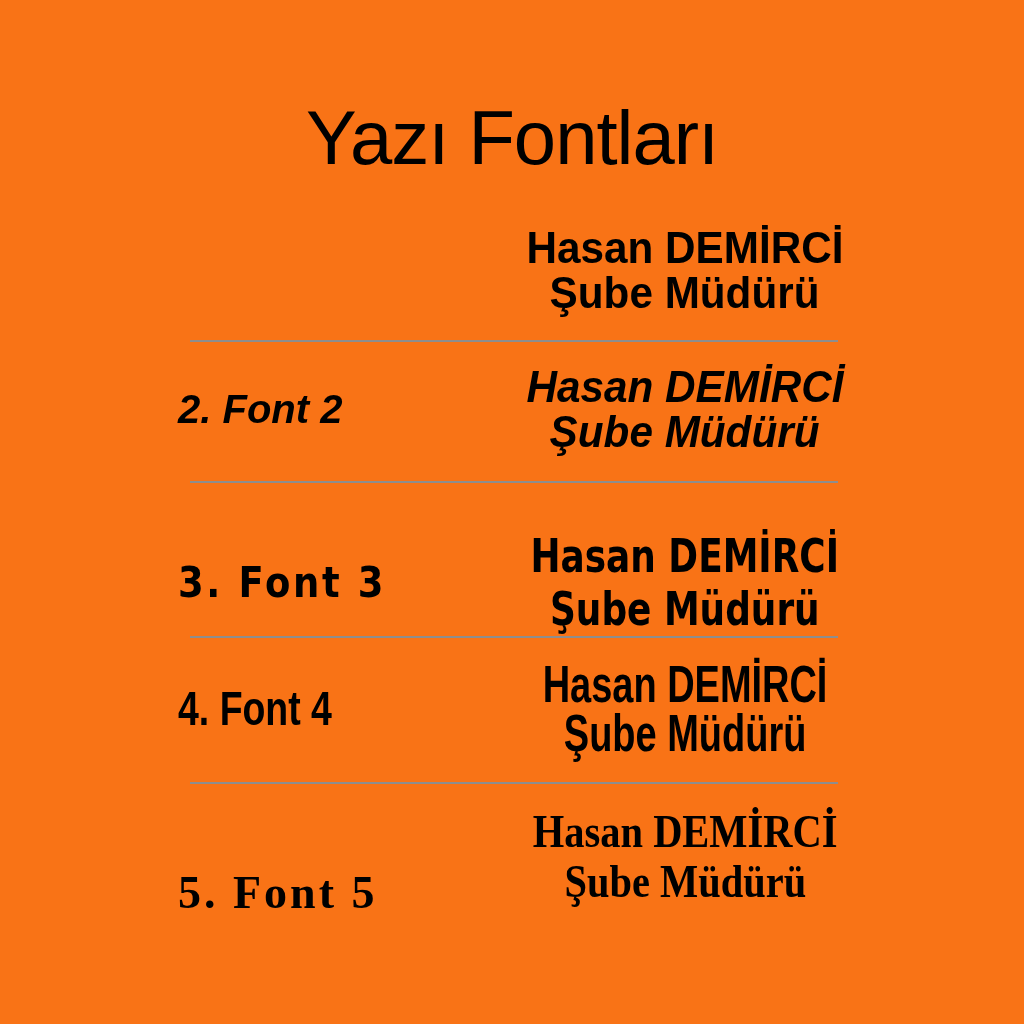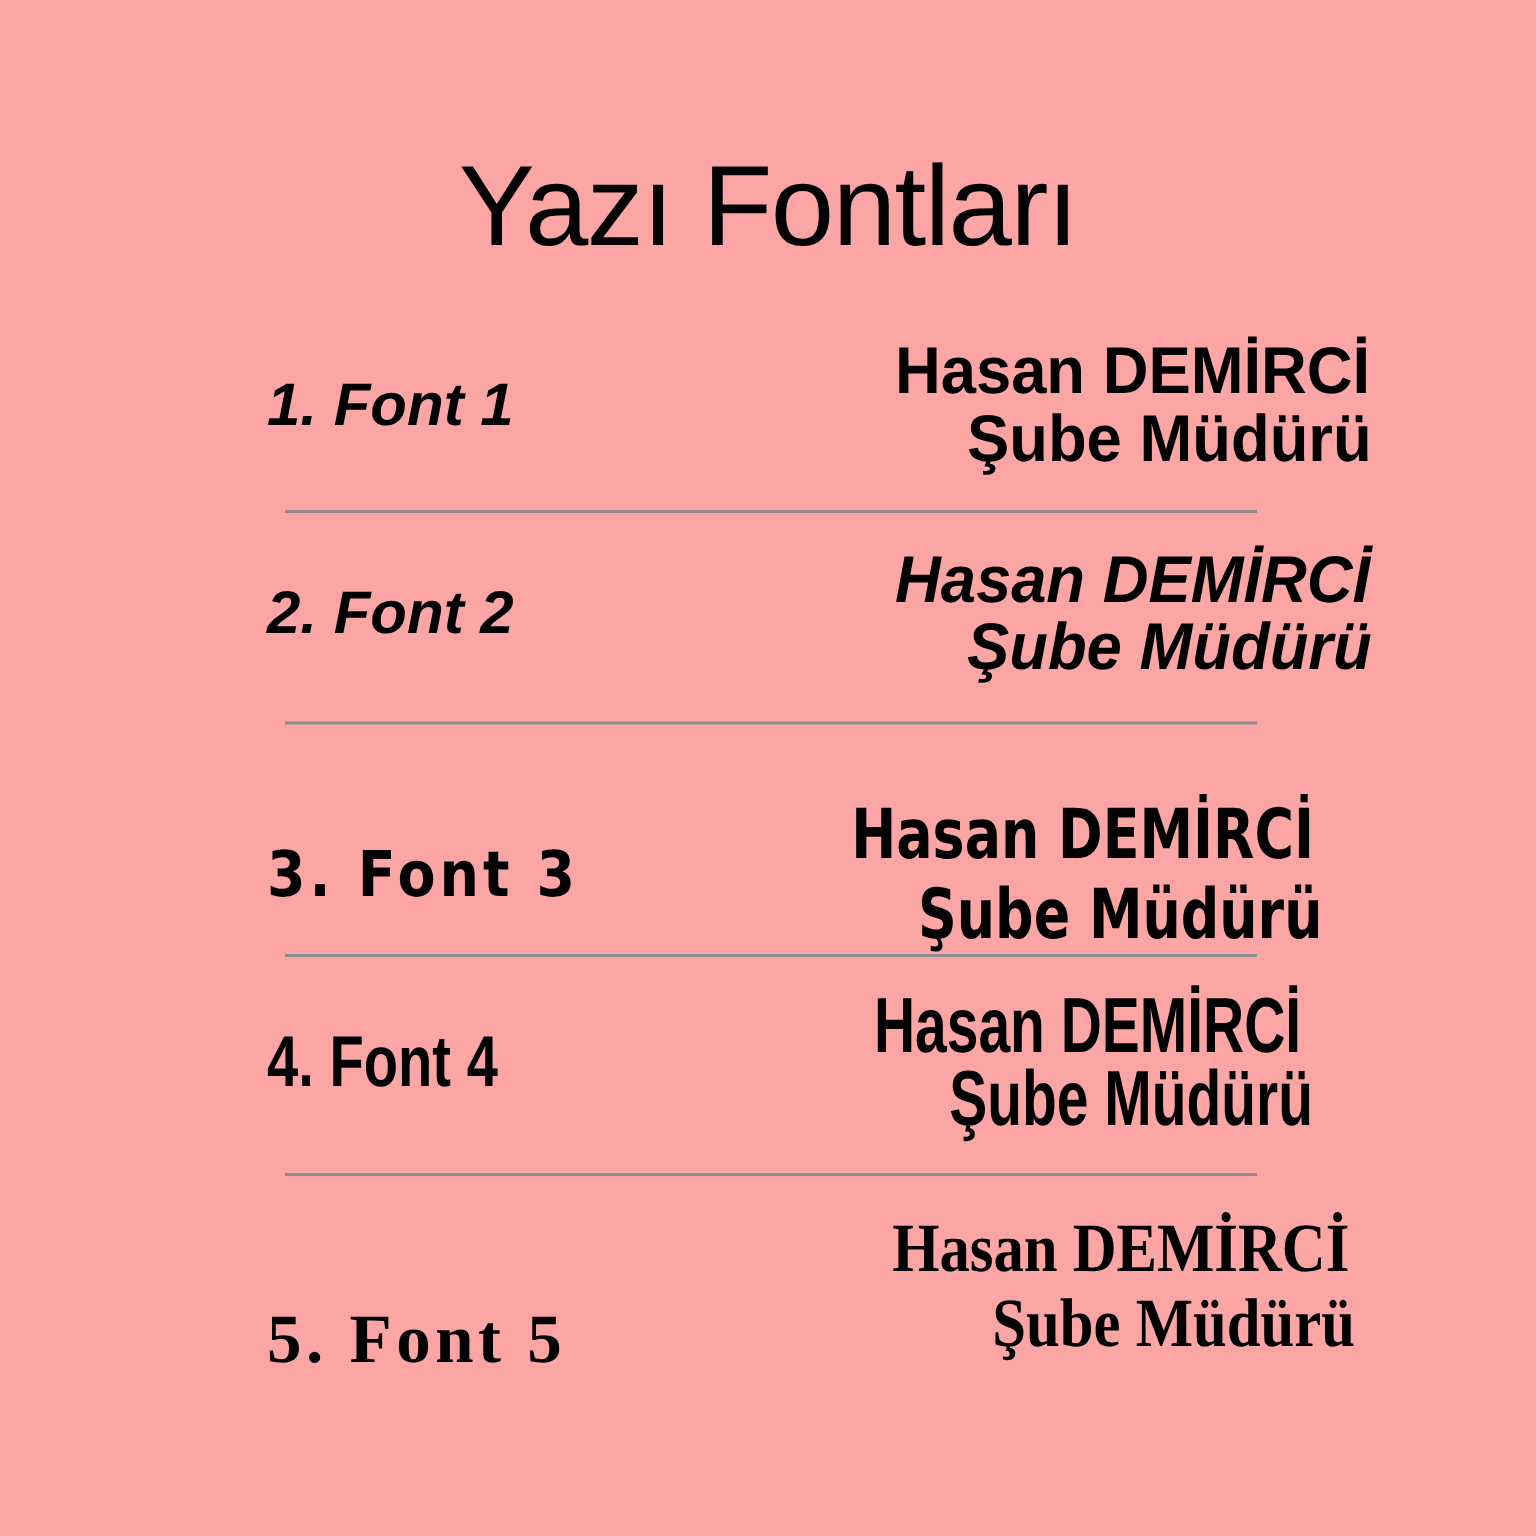--- a/index.html
+++ b/index.html
@@ -5,21 +5,21 @@
   html, body { margin: 0; padding: 0; }
   body {
     width: 1024px; height: 1024px;
     background: #ffffff;
     font-family: "Liberation Sans", sans-serif;
     color: #000000;
   }
   .canvas {
     position: relative;
     width: 1024px; height: 1024px;
-    background: #fca5a5;
+    background: #f97316;
     overflow: hidden;
   }
   .page-title {
     position: absolute;
     top: 100px; left: 0;
     width: 1024px;
     text-align: center;
     font-family: "Liberation Sans", sans-serif;
     font-size: 76px;
     font-weight: 400;
@@ -39,21 +39,21 @@
     transform: translateY(-50%);
     transform-origin: left center;
     white-space: nowrap;
     line-height: 1;
   }
   .row-sample {
     position: absolute;
     left: 450px; top: 50%;
     width: 470px;
     transform: translateY(-50%);
-    text-align: right;
+    text-align: center;
   }
   .sample-line { display: block; white-space: nowrap; }
   .sample-inner { display: inline-block; transform-origin: center center; }
 
   
   .label-f12 { font-family: "Liberation Sans", sans-serif; font-weight: 700; font-style: italic; font-size: 40px; }
   .sample-f1 { font-family: "Liberation Sans", sans-serif; font-weight: 700; font-size: 44px; line-height: 45px; }
   .sample-f1 .sample-inner { transform: scaleX(0.96); }
 
   
@@ -88,21 +88,20 @@
   .sep-4 { top: 782px; }
 </style>
 </head>
 <body>
 
 <div class="canvas">
 
   <div class="page-title">Yazı Fontları</div>
 
   <div class="row row-1">
-    <div class="row-label label-f12">1. Font 1</div>
     <div class="row-sample sample-f1">
       <span class="sample-line"><span class="sample-inner">Hasan DEMİRCİ</span></span>
       <span class="sample-line"><span class="sample-inner">Şube Müdürü</span></span>
     </div>
   </div>
   <div class="separator sep-1"></div>
 
   <div class="row row-2">
     <div class="row-label label-f12">2. Font 2</div>
     <div class="row-sample sample-f2">

